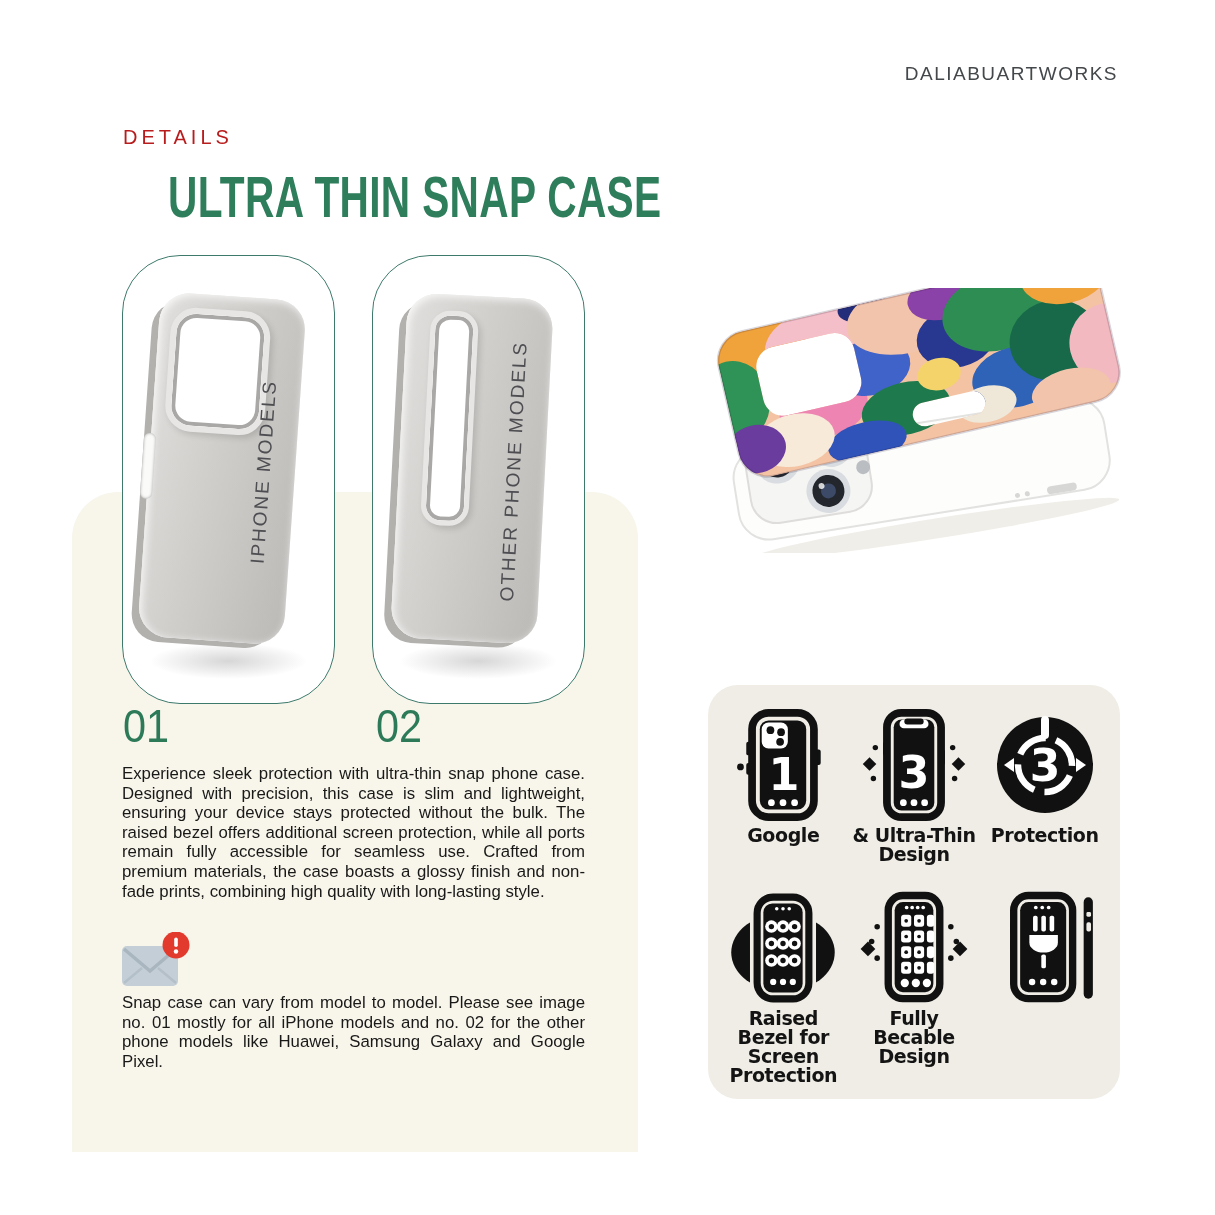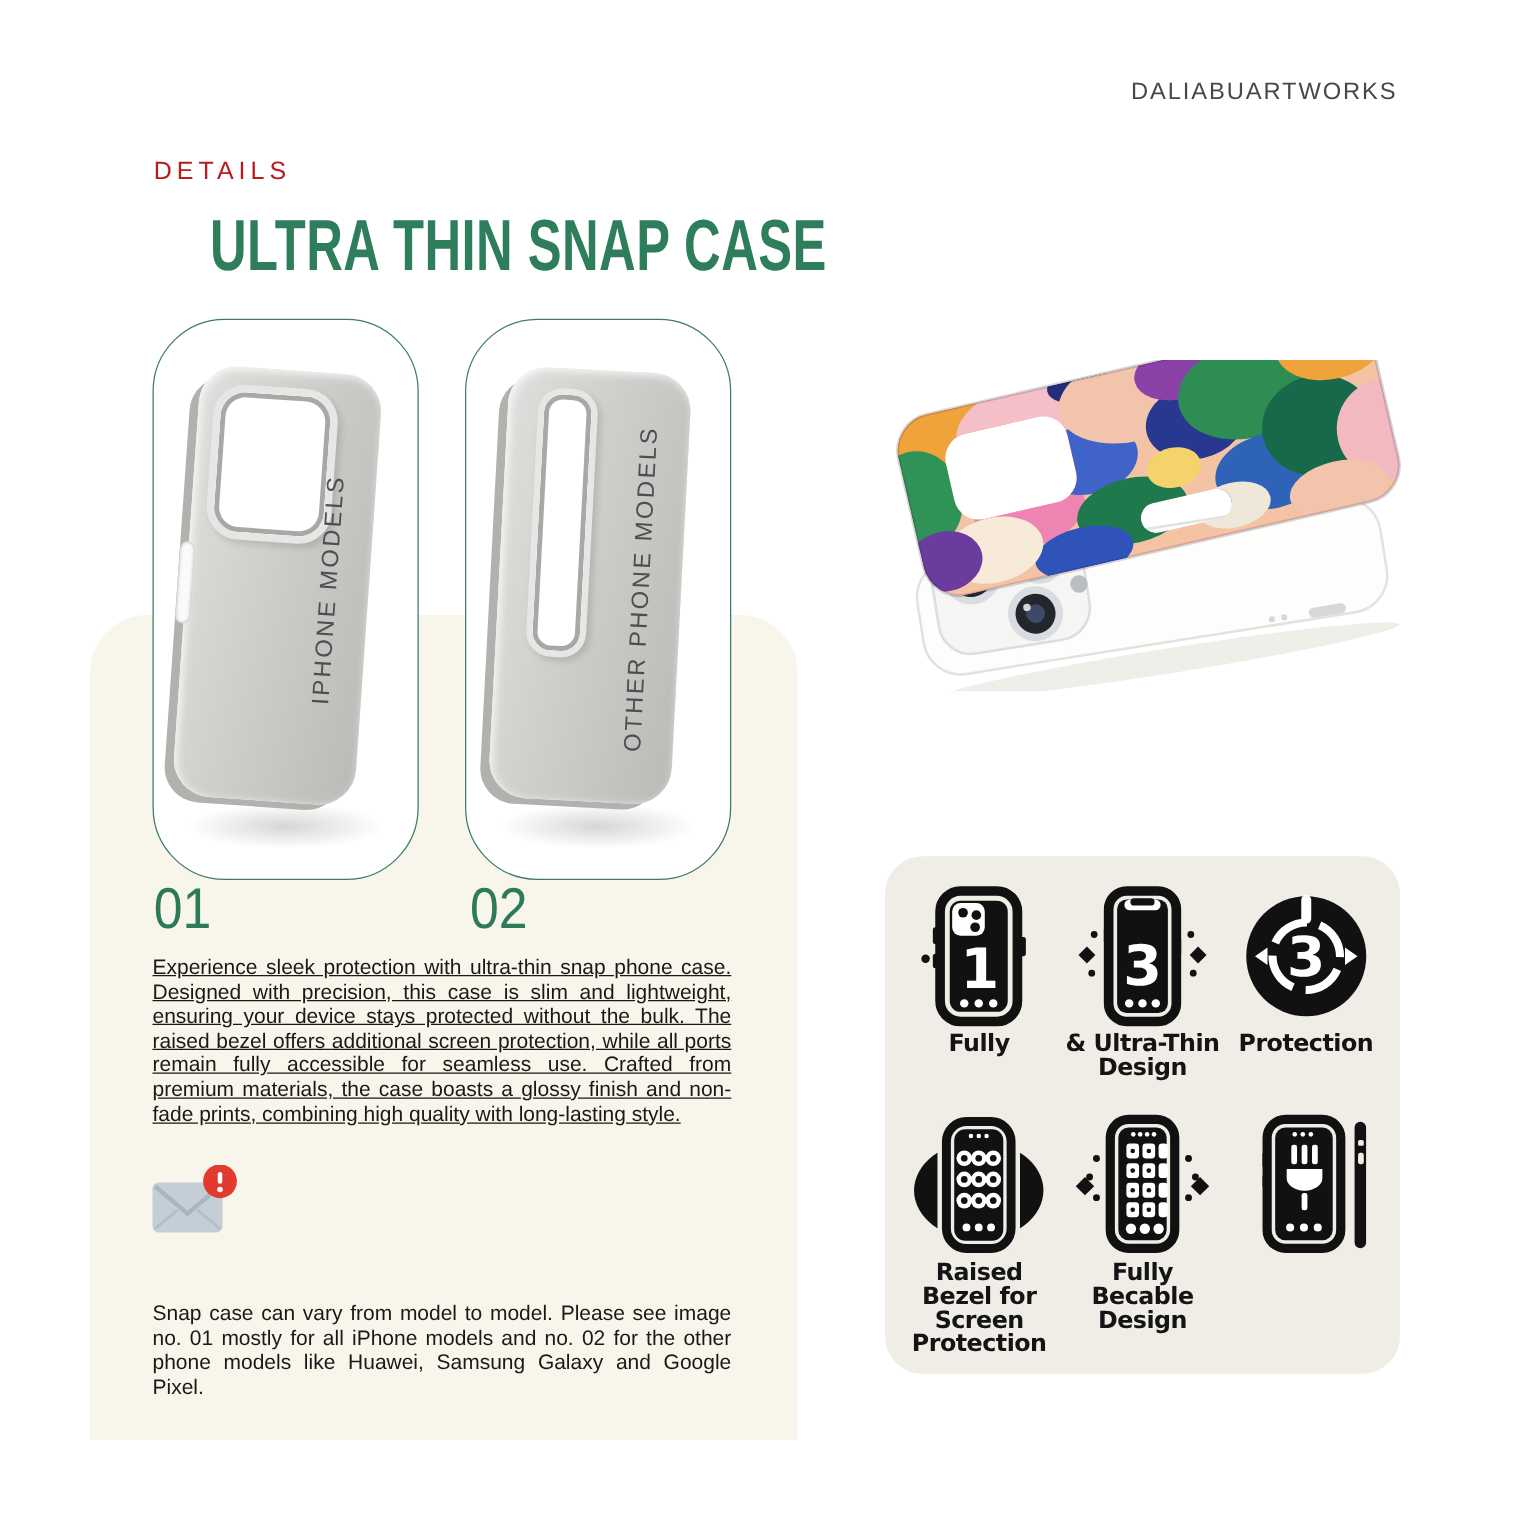--- a/index.html
+++ b/index.html
@@ -41,21 +41,21 @@
   .case-label { position:absolute; right:20px; top:50%; writing-mode:vertical-rl;
                 transform:translateY(-50%) rotate(180deg);
                 font-size:19px; letter-spacing:2px; color:#4e4e52; font-weight:500; white-space:nowrap; }
   .fig-number { position:absolute; top:699px; font-size:46px; font-weight:500; color:#2c7a58;
                 transform:scaleX(0.9); transform-origin:left center; }
   .fig-number.n1 { left:123px; } .fig-number.n2 { left:376px; }
 
   
   .para { position:absolute; left:122px; width:463px; font-size:16.8px; line-height:19.6px;
           text-align:justify; color:#191918; }
-  .para.p1 { top:764px;text-decoration:underline; } .para.p2 { top:993px;margin-top:48px; }
+  .para.p1 { top:764px; } .para.p2 { top:993px; }
   .mail { position:absolute; left:120px; top:932px; width:74px; height:58px; }
 
   
   .photo { position:absolute; left:712px; top:288px; width:425px; height:265px; }
 
   
   .features { position:absolute; left:708px; top:685px; width:412px; height:414px;
               background:#efede5; border-radius:30px;
               display:grid; grid-template-columns:repeat(3,1fr); grid-template-rows:1fr 1fr;
               padding:22px 10px 14px; box-sizing:border-box; row-gap:6px; }
@@ -194,21 +194,21 @@
           <rect x="28" y="16" width="27" height="27" rx="7" fill="#fff"></rect>
           <circle cx="37" cy="24" r="4" fill="#111"></circle>
             <circle cx="48" cy="26" r="4" fill="#111"></circle>
             <circle cx="47" cy="36" r="4" fill="#111"></circle>
           <text x="51" y="86" font-size="46" font-weight="bold" fill="#fff" text-anchor="middle" font-family="DejaVu Sans, sans-serif">1</text>
           <circle cx="38" cy="99" r="3.5" fill="#fff"></circle>
             <circle cx="50" cy="99" r="3.5" fill="#fff"></circle>
             <circle cx="62" cy="99" r="3.5" fill="#fff"></circle>
         </svg>
       </div>
-      <div class="f-label">Fully</div>
+      <div class="f-label">Google</div>
     </div>
 
     <div class="feature">
       <div class="f-icon">
         <svg width="120" height="116" viewBox="0 0 120 120">
           <polygon points="14,52 21,59 14,66 7,59" fill="#111"></polygon>
           <circle cx="20" cy="42" r="2.8" fill="#111"></circle>
             <circle cx="18" cy="74" r="2.8" fill="#111"></circle>
           <polygon points="106,52 113,59 106,66 99,59" fill="#111"></polygon>
           <circle cx="100" cy="42" r="2.8" fill="#111"></circle>

